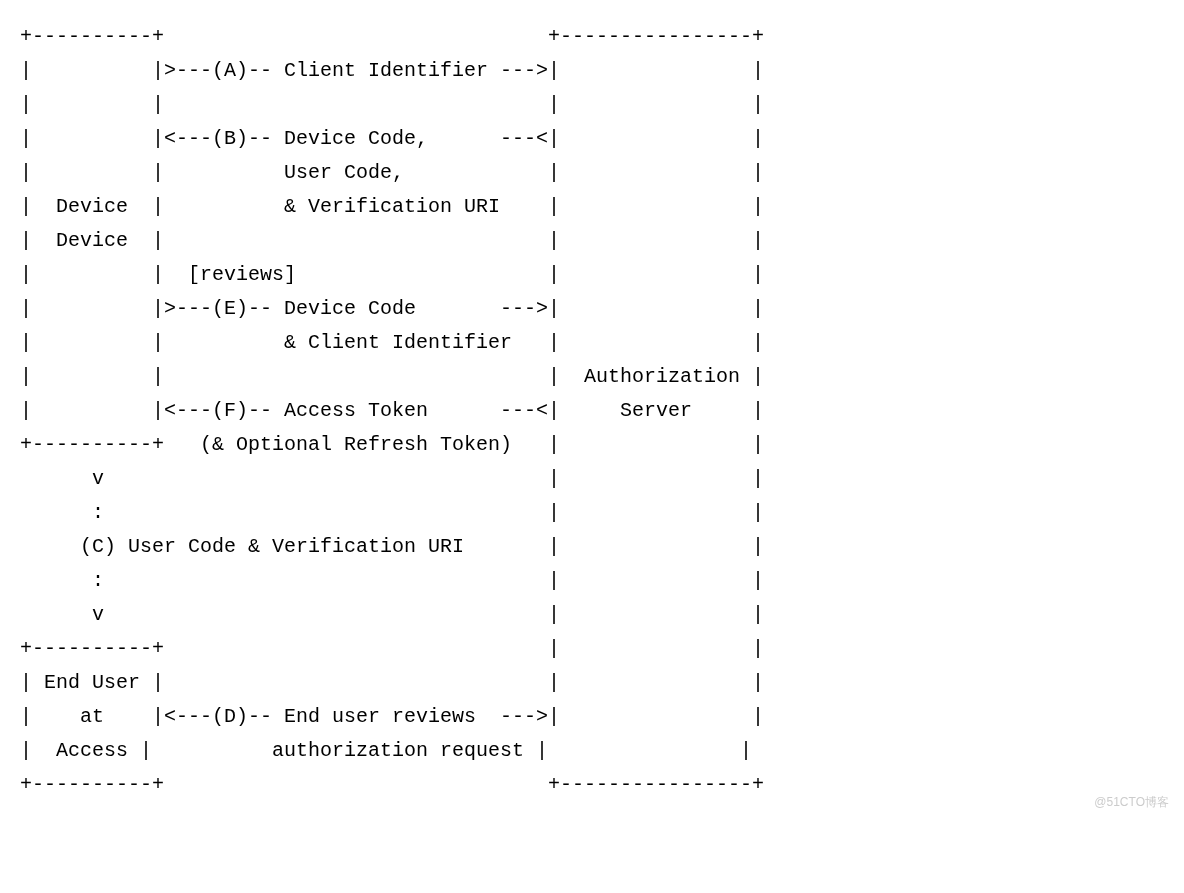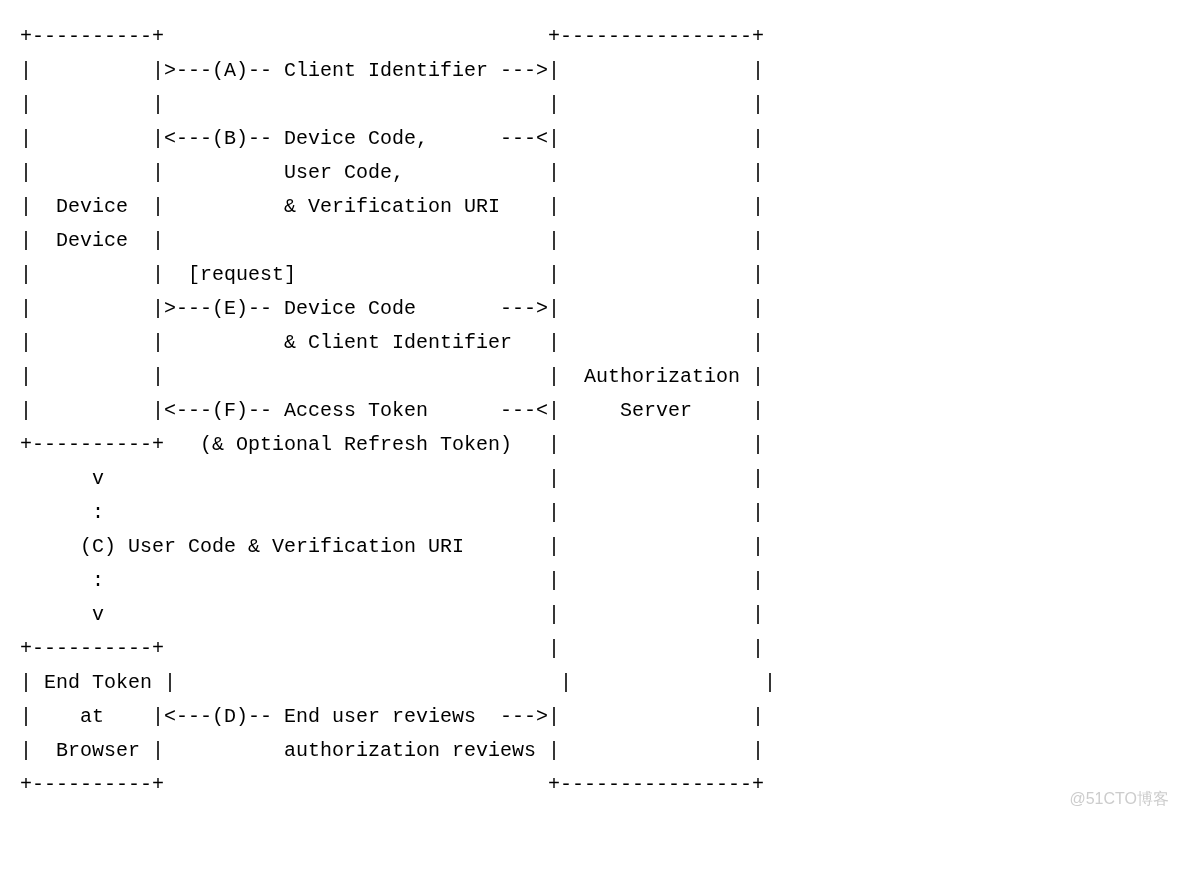--- a/index.html
+++ b/index.html
@@ -14,45 +14,45 @@
     }
     pre {
       margin: 0;
       font-family: inherit;
       white-space: pre;
     }
     .watermark {
       position: absolute;
       bottom: 10px;
       right: 15px;
-      font-size: 16px;
+      font-size: 12px;
       color: #cccccc;
       font-family: sans-serif;
     }
   </style>
 </head>
 <body>
 
 <pre><span>+----------+                                +----------------+</span>
 <span>|          |&gt;---(A)-- Client Identifier ---&gt;|                |</span>
 <span>|          |                                |                |</span>
 <span>|          |&lt;---(B)-- Device Code,      ---&lt;|                |</span>
 <span>|          |          User Code,            |                |</span>
 <span>|  Device  |          &amp; Verification URI    |                |</span>
 <span>|  Device  |                                |                |</span>
-<span>|          |  [request]                     |                |</span>
+<span>|          |  [reviews]                     |                |</span>
 <span>|          |&gt;---(E)-- Device Code       ---&gt;|                |</span>
 <span>|          |          &amp; Client Identifier   |                |</span>
 <span>|          |                                |  Authorization |</span>
 <span>|          |&lt;---(F)-- Access Token      ---&lt;|     Server     |</span>
 <span>+----------+   (&amp; Optional Refresh Token)   |                |</span>
 <span>      v                                     |                |</span>
 <span>      :                                     |                |</span>
 <span>     (C) User Code &amp; Verification URI       |                |</span>
 <span>      :                                     |                |</span>
 <span>      v                                     |                |</span>
 <span>+----------+                                |                |</span>
-<span>| End Token |                                |                |</span>
+<span>| End User |                                |                |</span>
 <span>|    at    |&lt;---(D)-- End user reviews  ---&gt;|                |</span>
-<span>|  Browser |          authorization reviews |                |</span>
+<span>|  Access |          authorization request |                |</span>
 <span>+----------+                                +----------------+</span></pre>
 
 <div class="watermark">@51CTO博客</div>
 
 </body></html>

